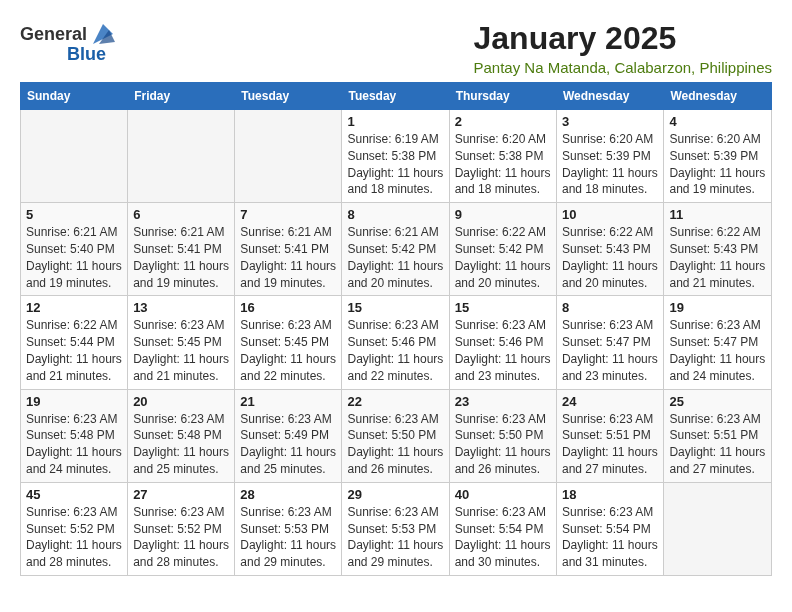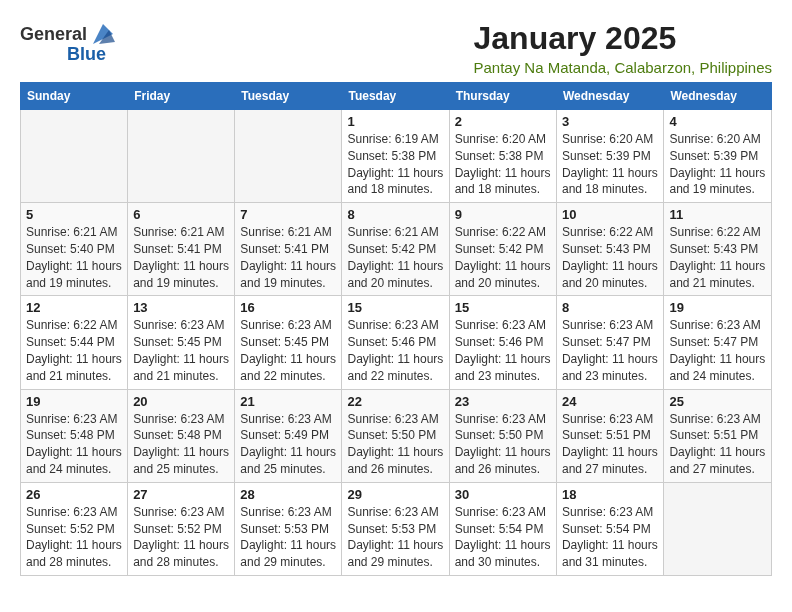--- a/index.html
+++ b/index.html
@@ -237,37 +237,37 @@
             <span class="day-number">24</span>
             <div class="day-info">Sunrise: 6:23 AM<br>Sunset: 5:51 PM<br>Daylight: 11 hours and 27 minutes.</div>
           </td>
           <td>
             <span class="day-number">25</span>
             <div class="day-info">Sunrise: 6:23 AM<br>Sunset: 5:51 PM<br>Daylight: 11 hours and 27 minutes.</div>
           </td>
         </tr>
         <tr>
           <td>
-            <span class="day-number">26</span>
+            <span class="day-number">45</span>
             <div class="day-info">Sunrise: 6:23 AM<br>Sunset: 5:52 PM<br>Daylight: 11 hours and 28 minutes.</div>
           </td>
           <td>
             <span class="day-number">27</span>
             <div class="day-info">Sunrise: 6:23 AM<br>Sunset: 5:52 PM<br>Daylight: 11 hours and 28 minutes.</div>
           </td>
           <td>
             <span class="day-number">28</span>
             <div class="day-info">Sunrise: 6:23 AM<br>Sunset: 5:53 PM<br>Daylight: 11 hours and 29 minutes.</div>
           </td>
           <td>
             <span class="day-number">29</span>
             <div class="day-info">Sunrise: 6:23 AM<br>Sunset: 5:53 PM<br>Daylight: 11 hours and 29 minutes.</div>
           </td>
           <td>
-            <span class="day-number">30</span>
+            <span class="day-number">40</span>
             <div class="day-info">Sunrise: 6:23 AM<br>Sunset: 5:54 PM<br>Daylight: 11 hours and 30 minutes.</div>
           </td>
           <td>
             <span class="day-number">18</span>
             <div class="day-info">Sunrise: 6:23 AM<br>Sunset: 5:54 PM<br>Daylight: 11 hours and 31 minutes.</div>
           </td>
           <td class="empty-cell"></td>
         </tr>
       </tbody>
   </table>

